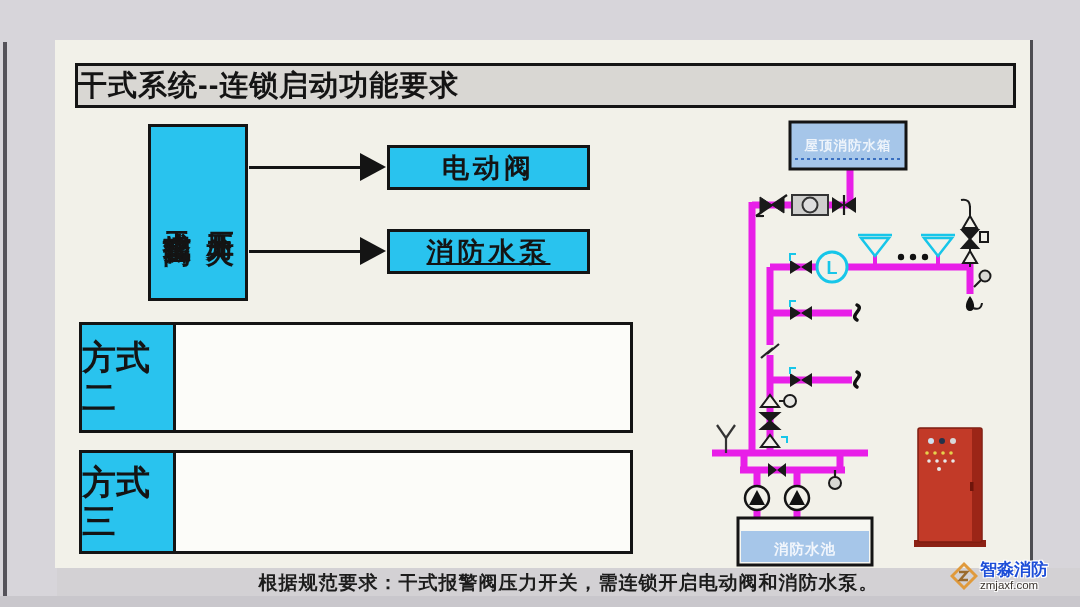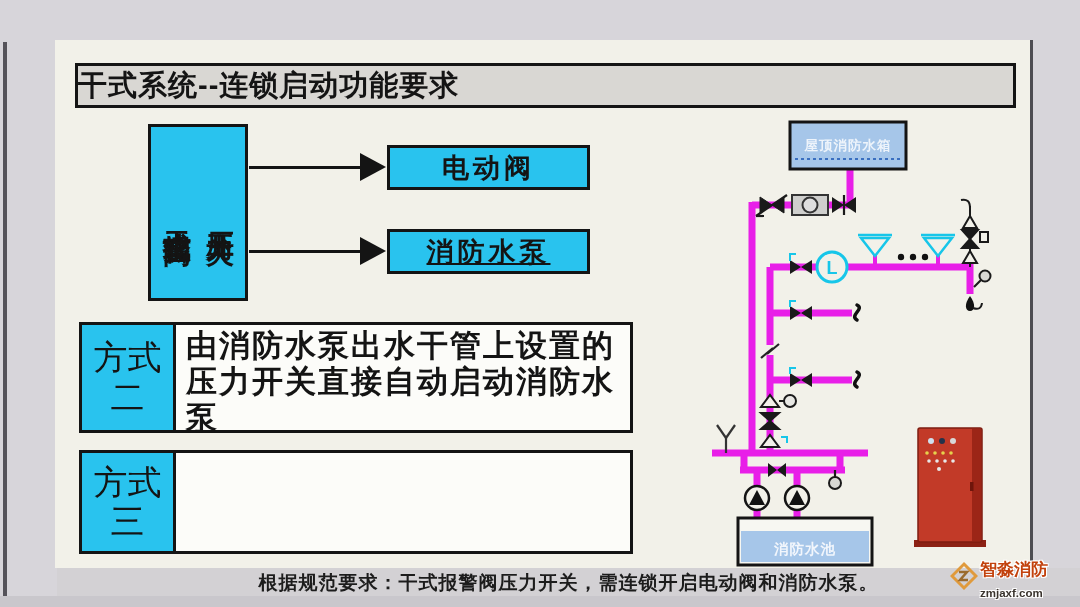--- a/index.html
+++ b/index.html
@@ -24,33 +24,33 @@
   
   .cyanbox{background:#29c3ee;border:3px solid #141414;box-sizing:border-box;}
   .source-box{left:148px;top:124px;width:100px;height:177px;display:flex;align-items:center;justify-content:space-around;padding:0 4px;}
   .vtext{writing-mode:vertical-rl;text-orientation:upright;font-weight:bold;font-size:28px;letter-spacing:2px;line-height:1;}
   .arrow-line{height:3px;background:#141414;}
   .arrow-head{width:0;height:0;border-top:14px solid transparent;border-bottom:14px solid transparent;border-left:26px solid #141414;}
   .target-box{width:203px;height:45px;display:flex;align-items:center;justify-content:center;font-size:27px;font-weight:bold;letter-spacing:4px;}
   
   .method-box{left:79px;width:554px;background:#fcfcf9;border:3px solid #141414;box-sizing:border-box;display:flex;}
   .method-label{width:94px;flex:0 0 94px;border-right:3px solid #141414;box-sizing:border-box;
-    display:flex;flex-direction:column;align-items:center;justify-content:center;
-    font-size:34px;font-weight:normal;line-height:1.15;}
+    display:flex;flex-direction:column;align-items:flex-start;justify-content:center;
+    font-size:34px;font-weight:bold;line-height:1.15;}
   .method-text{flex:1;padding:3px 6px 0 10px;font-size:31px;font-weight:bold;letter-spacing:2px;line-height:1.16;}
   
   .note-bar{left:57px;top:568px;width:1023px;height:28px;background:#d3d1d4;
     display:flex;align-items:flex-end;justify-content:center;
     font-size:19px;font-weight:bold;color:#1c1c1c;letter-spacing:1px;}
   
   .watermark{left:950px;top:561px;display:flex;align-items:flex-start;gap:2px;z-index:6;}
   .wm-col{display:flex;flex-direction:column;line-height:1;}
-  .wm-brand{font-size:17px;font-weight:bold;color:#c2410c;
+  .wm-brand{font-size:17px;font-weight:bold;color:#1d4ed8;
     text-shadow:-1px -1px 0 #fff,1px -1px 0 #fff,-1px 1px 0 #fff,1px 1px 0 #fff;}
-  .wm-site{font-size:11.5px;font-weight:bold;color:#3a342e;margin-top:10px;
+  .wm-site{font-size:11.5px;font-weight:normal;color:#3a342e;margin-top:2px;
     text-shadow:-1px -1px 0 #fff,1px -1px 0 #fff,-1px 1px 0 #fff,1px 1px 0 #fff;}
   .diagram{left:640px;top:110px;}
   svg text{font-family:"Liberation Sans","DejaVu Sans",sans-serif;}
 </style>
 </head>
 <body>
 
 <div class="abs slide"></div>
 <div class="abs left-edge-line"></div>
 <div class="abs bottom-strip"></div>
@@ -74,21 +74,20 @@
 <div class="abs arrow-head" style="left:360px;top:237px;"></div>
 <div class="abs cyanbox target-box" style="left:387px;top:229px;text-decoration:underline;">
   <span>消防水泵</span>
 </div>
 
 <div class="abs method-box" style="top:322px;height:111px;">
   <div class="method-label cyanbox" style="border:0;border-right:3px solid #141414;">
     <span>方式</span>
     <span>二</span>
   </div>
-  <div class="method-text">由消防水泵出水干管上设置的压力开关直接自动启动消防水泵</div>
 </div>
 
 <div class="abs method-box" style="top:450px;height:104px;">
   <div class="method-label cyanbox" style="border:0;border-right:3px solid #141414;">
     <span>方式</span>
     <span>三</span>
   </div>
 </div>
 
 <div class="abs note-bar">

